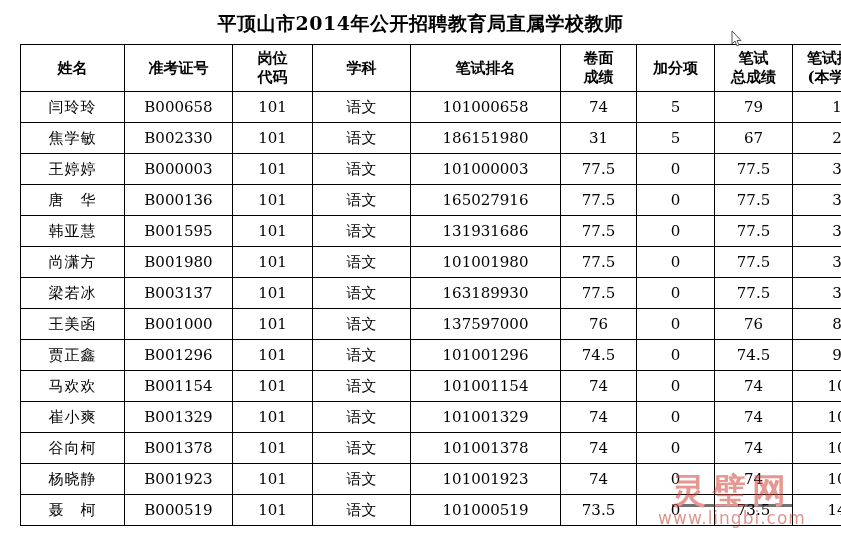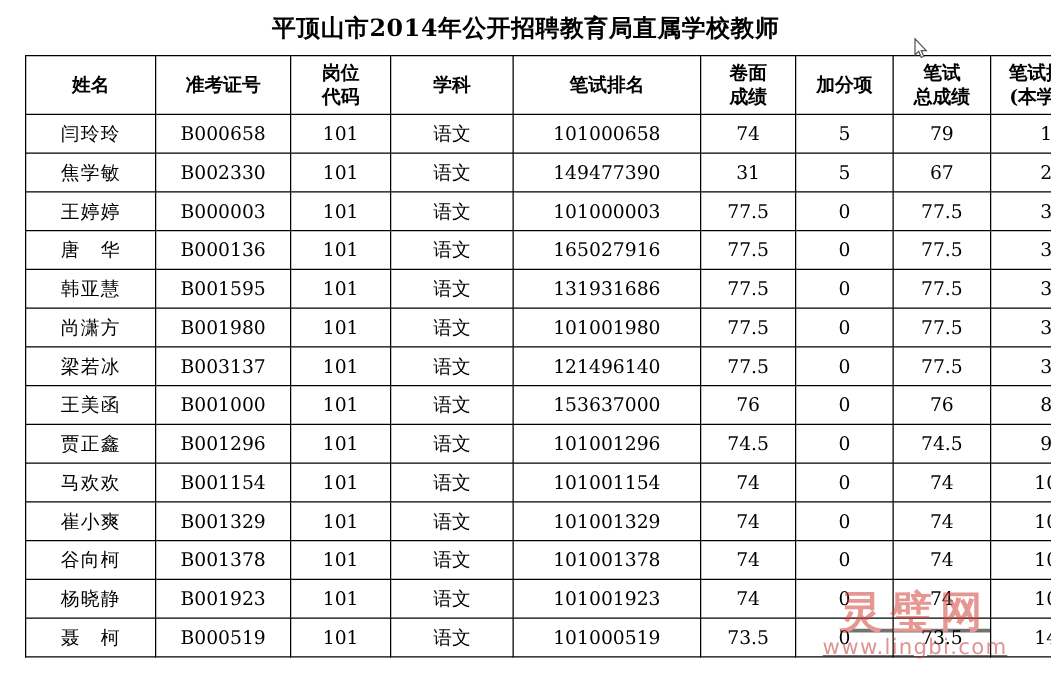--- a/index.html
+++ b/index.html
@@ -166,21 +166,21 @@
             <td>74</td>
             <td>5</td>
             <td>79</td>
             <td>1</td>
           </tr>
           <tr>
             <td class="name">焦学敏</td>
             <td>B002330</td>
             <td>101</td>
             <td>语文</td>
-            <td>149477390</td>
+            <td>186151980</td>
             <td>31</td>
             <td>5</td>
             <td>67</td>
             <td>2</td>
           </tr>
           <tr>
             <td class="name">王婷婷</td>
             <td>B000003</td>
             <td>101</td>
             <td>语文</td>
@@ -221,32 +221,32 @@
             <td>77.5</td>
             <td>0</td>
             <td>77.5</td>
             <td>3</td>
           </tr>
           <tr>
             <td class="name">梁若冰</td>
             <td>B003137</td>
             <td>101</td>
             <td>语文</td>
-            <td>121496140</td>
+            <td>163189930</td>
             <td>77.5</td>
             <td>0</td>
             <td>77.5</td>
             <td>3</td>
           </tr>
           <tr>
             <td class="name">王美函</td>
             <td>B001000</td>
             <td>101</td>
             <td>语文</td>
-            <td>153637000</td>
+            <td>137597000</td>
             <td>76</td>
             <td>0</td>
             <td>76</td>
             <td>8</td>
           </tr>
           <tr>
             <td class="name">贾正鑫</td>
             <td>B001296</td>
             <td>101</td>
             <td>语文</td>

